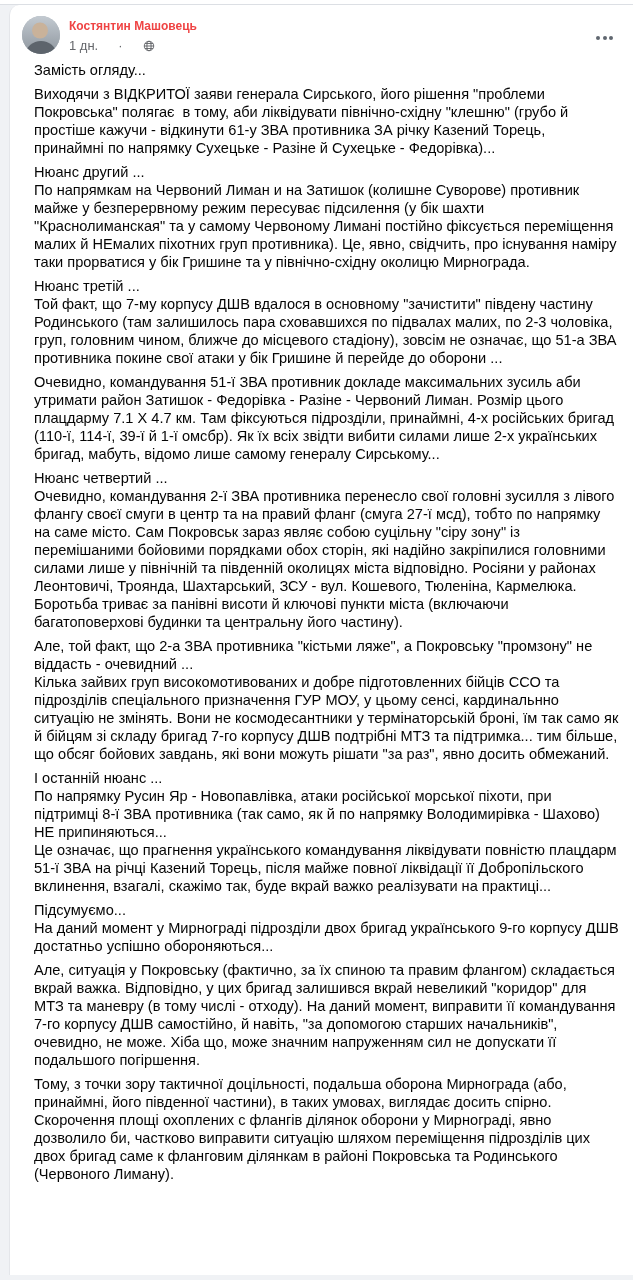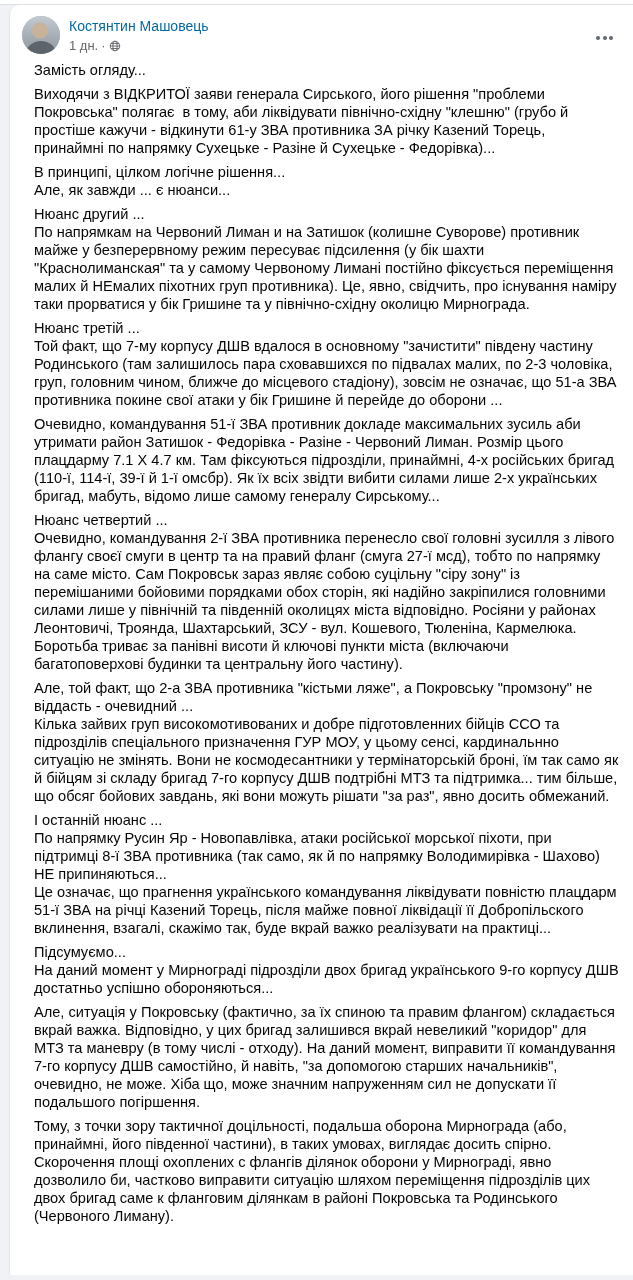--- a/index.html
+++ b/index.html
@@ -39,31 +39,31 @@
     flex: 0 0 38px;
     cursor: pointer;
     background: #aeb6bd;
   }
   .author-block {
     margin-left: 9px;
     padding-top: 1px;
   }
   .author-name {
     display: block;
-    font-size: 14px;
-    font-weight: 400;
-    color: #0369a1;
+    font-size: 12px;
+    font-weight: 700;
+    color: #ef4444;
     line-height: 19px;
     text-decoration: none;
     cursor: pointer;
   }
   .meta {
     display: flex;
     align-items: center;
-    gap: 3px;
+    gap: 20px;
     color: #65676b;
     font-size: 13px;
     line-height: 17px;
     margin-top: 1px;
   }
   .timestamp {
     color: #65676b;
     text-decoration: none;
     cursor: pointer;
   }
@@ -146,22 +146,20 @@
         <i></i>
         <i></i>
         <i></i>
       </button>
 
     </header>
 
     <div class="post-body">
         <p>Замість огляду...</p>
         <p>Виходячи з ВІДКРИТОЇ заяви генерала Сирського, його рішення "проблеми Покровська" полягає  в тому, аби ліквідувати північно-східну "клешню" (грубо й простіше кажучи - відкинути 61-у ЗВА противника ЗА річку Казений Торець, принаймні по напрямку Сухецьке - Разіне й Сухецьке - Федорівка)...</p>
-        <p>В принципі, цілком логічне рішення...
-Але, як завжди ... є нюанси...</p>
         <p>Нюанс другий ...
 По напрямкам на Червоний Лиман и на Затишок (колишне Суворове) противник майже у безперервному режим пересуває підсилення (у бік шахти "Краснолиманская" та у самому Червоному Лимані постійно фіксується переміщення малих й НЕмалих піхотних груп противника). Це, явно, свідчить, про існування наміру таки прорватися у бік Гришине та у північно-східну околицю Мирнограда.</p>
         <p>Нюанс третій ...
 Той факт, що 7-му корпусу ДШВ вдалося в основному "зачистити" південу частину Родинського (там залишилось пара сховавшихся по підвалах малих, по 2-3 чоловіка, груп, головним чином, ближче до місцевого стадіону), зовсім не означає, що 51-а ЗВА противника покине свої атаки у бік Гришине й перейде до оборони ...</p>
         <p>Очевидно, командування 51-ї ЗВА противник докладе максимальних зусиль аби утримати район Затишок - Федорівка - Разіне - Червоний Лиман. Розмір цього плацдарму 7.1 Х 4.7 км. Там фіксуються підрозділи, принаймні, 4-х російських бригад (110-ї, 114-ї, 39-ї й 1-ї омсбр). Як їх всіх звідти вибити силами лише 2-х українських бригад, мабуть, відомо лише самому генералу Сирському...</p>
         <p>Нюанс четвертий ...
 Очевидно, командування 2-ї ЗВА противника перенесло свої головні зусилля з лівого флангу своєї смуги в центр та на правий фланг (смуга 27-ї мсд), тобто по напрямку на саме місто. Сам Покровськ зараз являє собою суцільну "сіру зону" із перемішаними бойовими порядками обох сторін, які надійно закріпилися головними силами лише у північній та південній околицях міста відповідно. Росіяни у районах Леонтовичі, Троянда, Шахтарський, ЗСУ - вул. Кошевого, Тюленіна, Кармелюка. Боротьба триває за панівні висоти й ключові пункти міста (включаючи багатоповерхові будинки та центральну його частину).</p>
         <p>Але, той факт, що 2-а ЗВА противника "кістьми ляже", а Покровську "промзону" не віддасть - очевидний ...
 Кілька зайвих груп високомотивованих и добре підготовленних бійців ССО та підрозділів спеціального призначення ГУР МОУ, у цьому сенсі, кардинальнно ситуацію не змінять. Вони не космодесантники у термінаторській броні, їм так само як й бійцям зі складу бригад 7-го корпусу ДШВ подтрібні МТЗ та підтримка... тим більше, що обсяг бойових завдань, які вони можуть рішати "за раз", явно досить обмежаний.</p>
         <p>І останній нюанс ...

